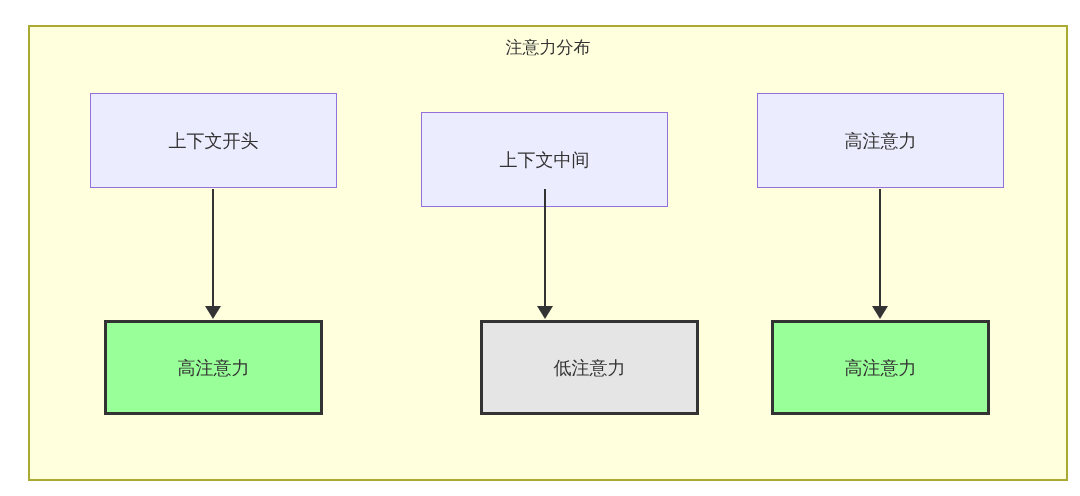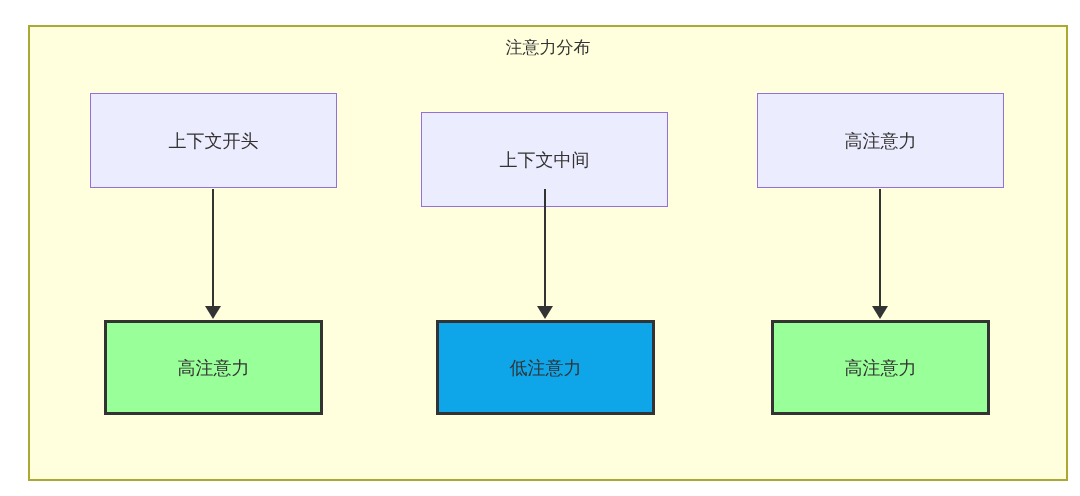--- a/index.html
+++ b/index.html
@@ -51,21 +51,21 @@
     background: #ececff;
     border: 1.5px solid #9370db;
   }
   .result-node {
     top: 320px;
     width: 219px;
     height: 95px;
     border: 3px solid #333333;
   }
   .result-high { background: #99ff99; }
-  .result-low  { background: #0ea5e9; }
+  .result-low  { background: #e5e5e5; margin-left: 44px; }
 
   .ctx-1 { left: 90px; }
   .ctx-2 { left: 421px; margin-top: 19px; }
   .ctx-3 { left: 757px; }
   .res-1 { left: 104px; }
   .res-2 { left: 436px; }
   .res-3 { left: 771px; }
 
   .edge {
     position: absolute;

